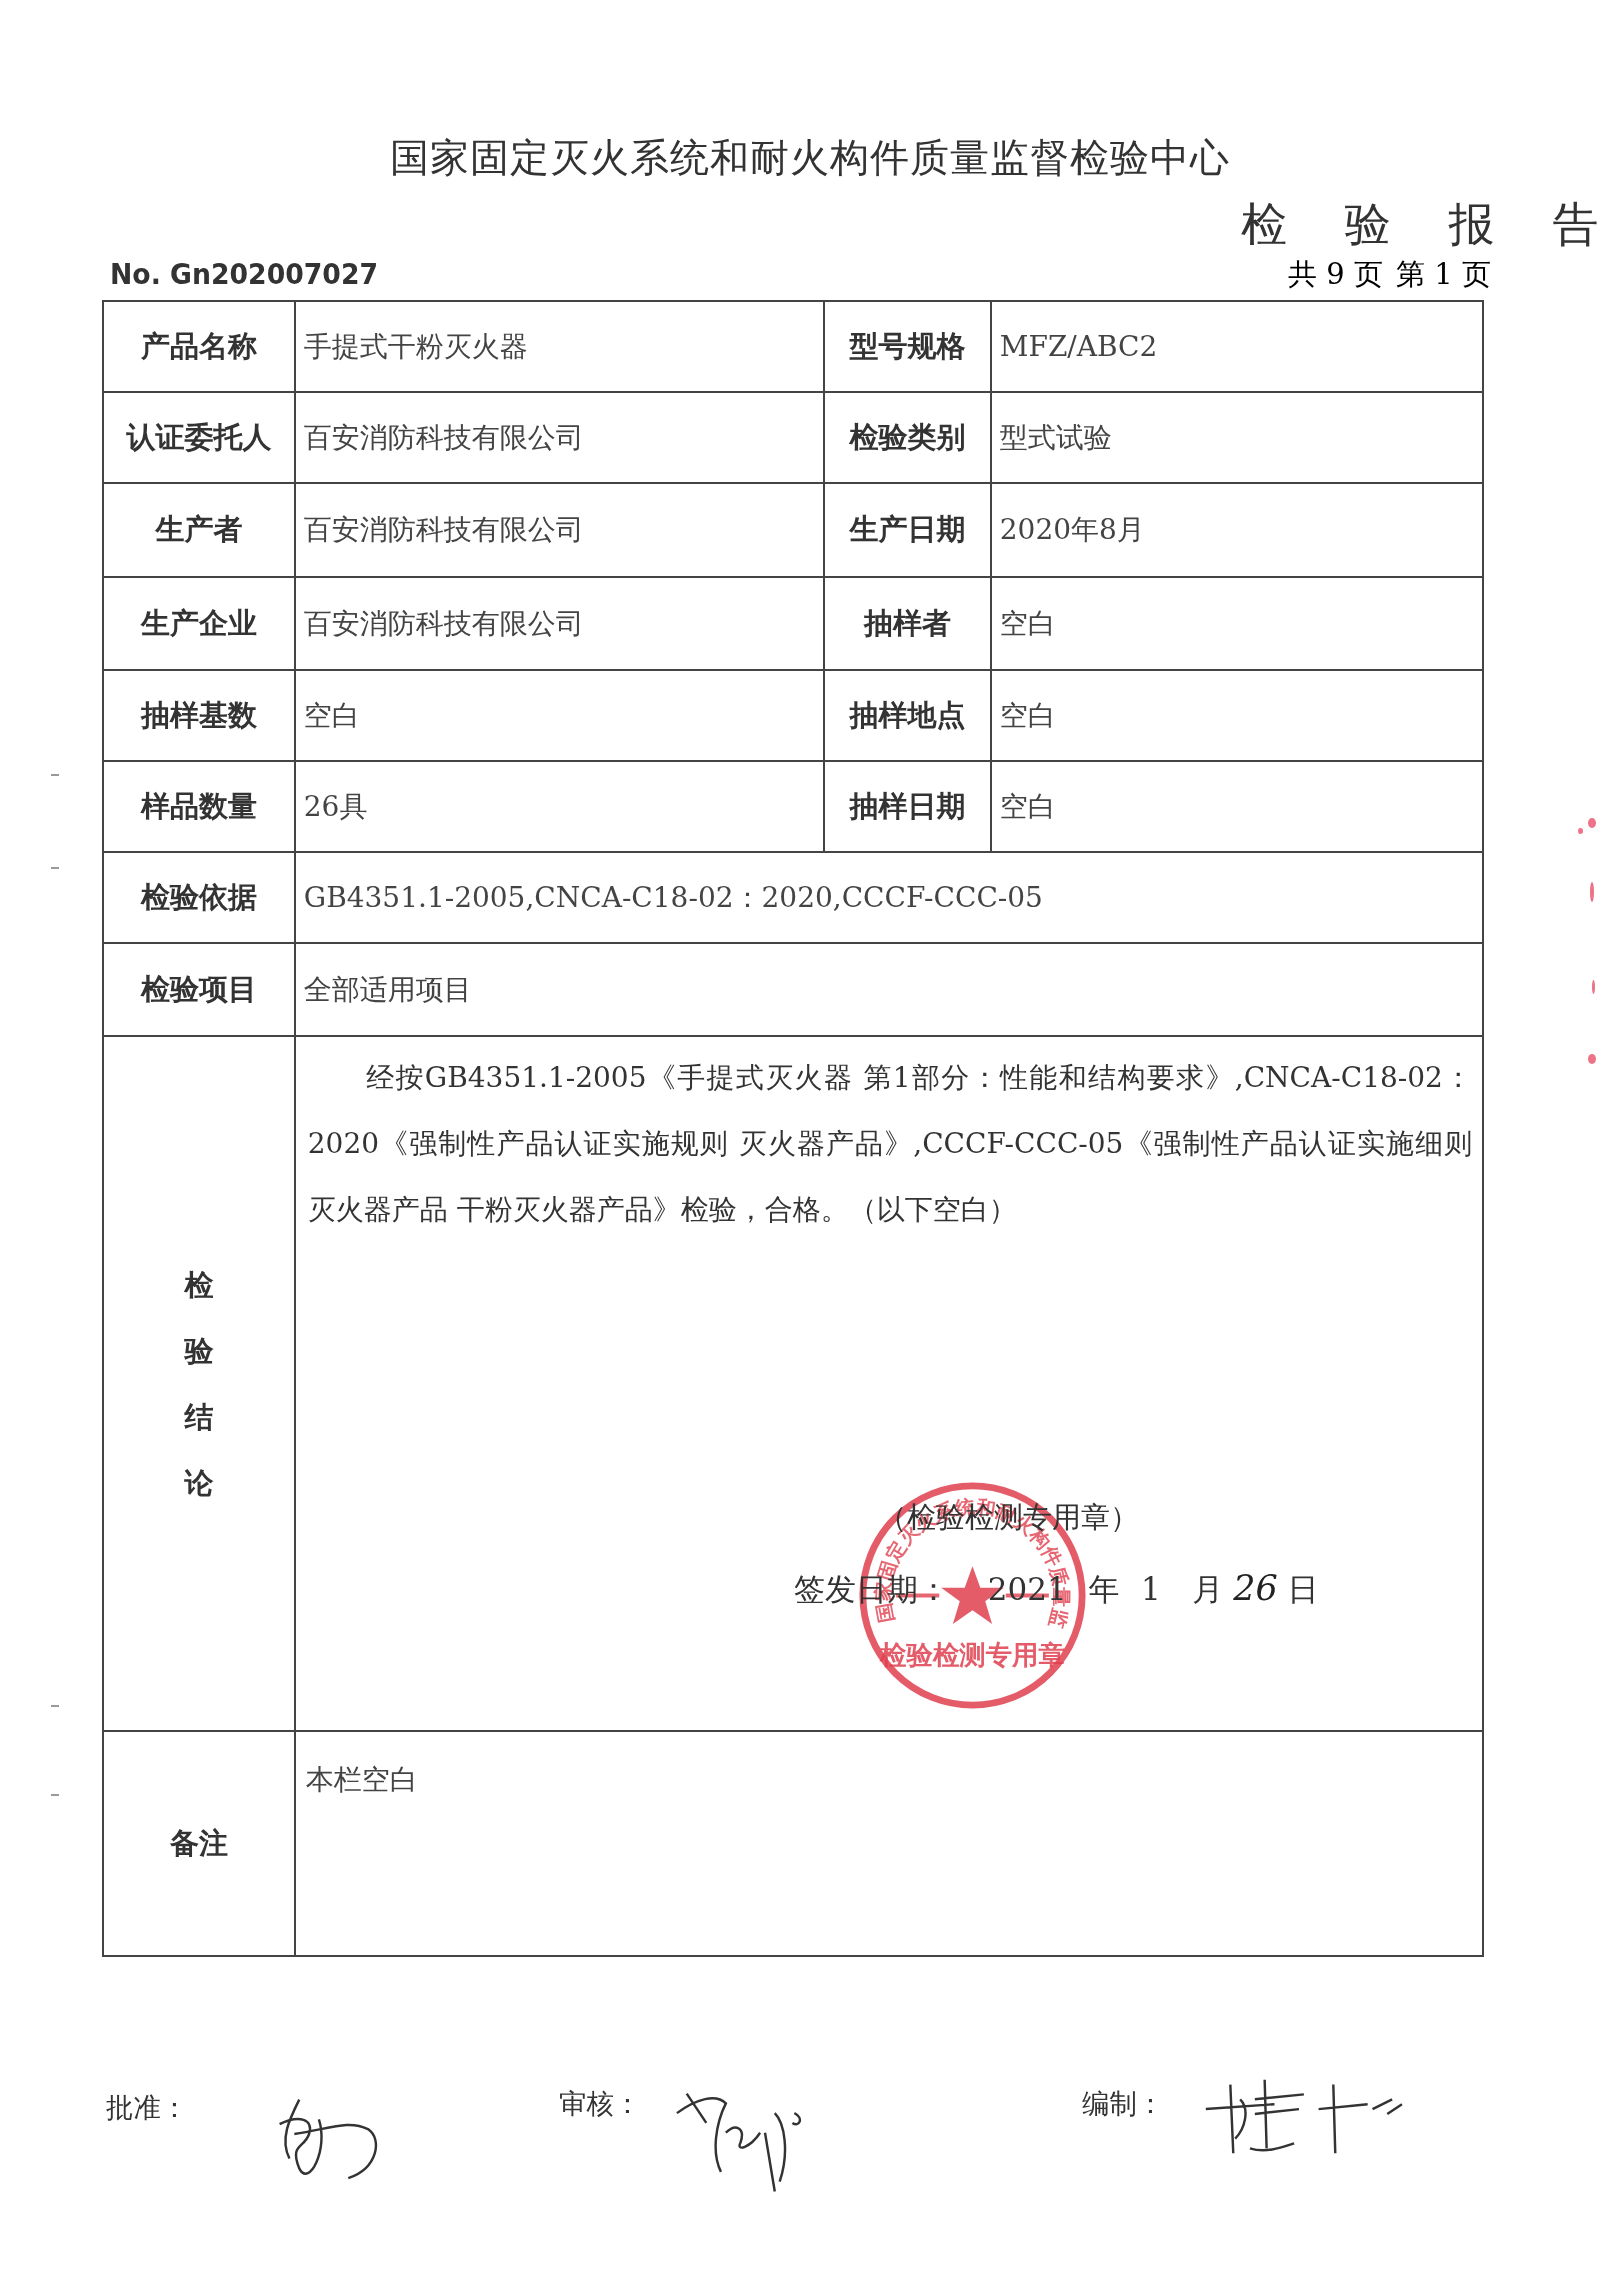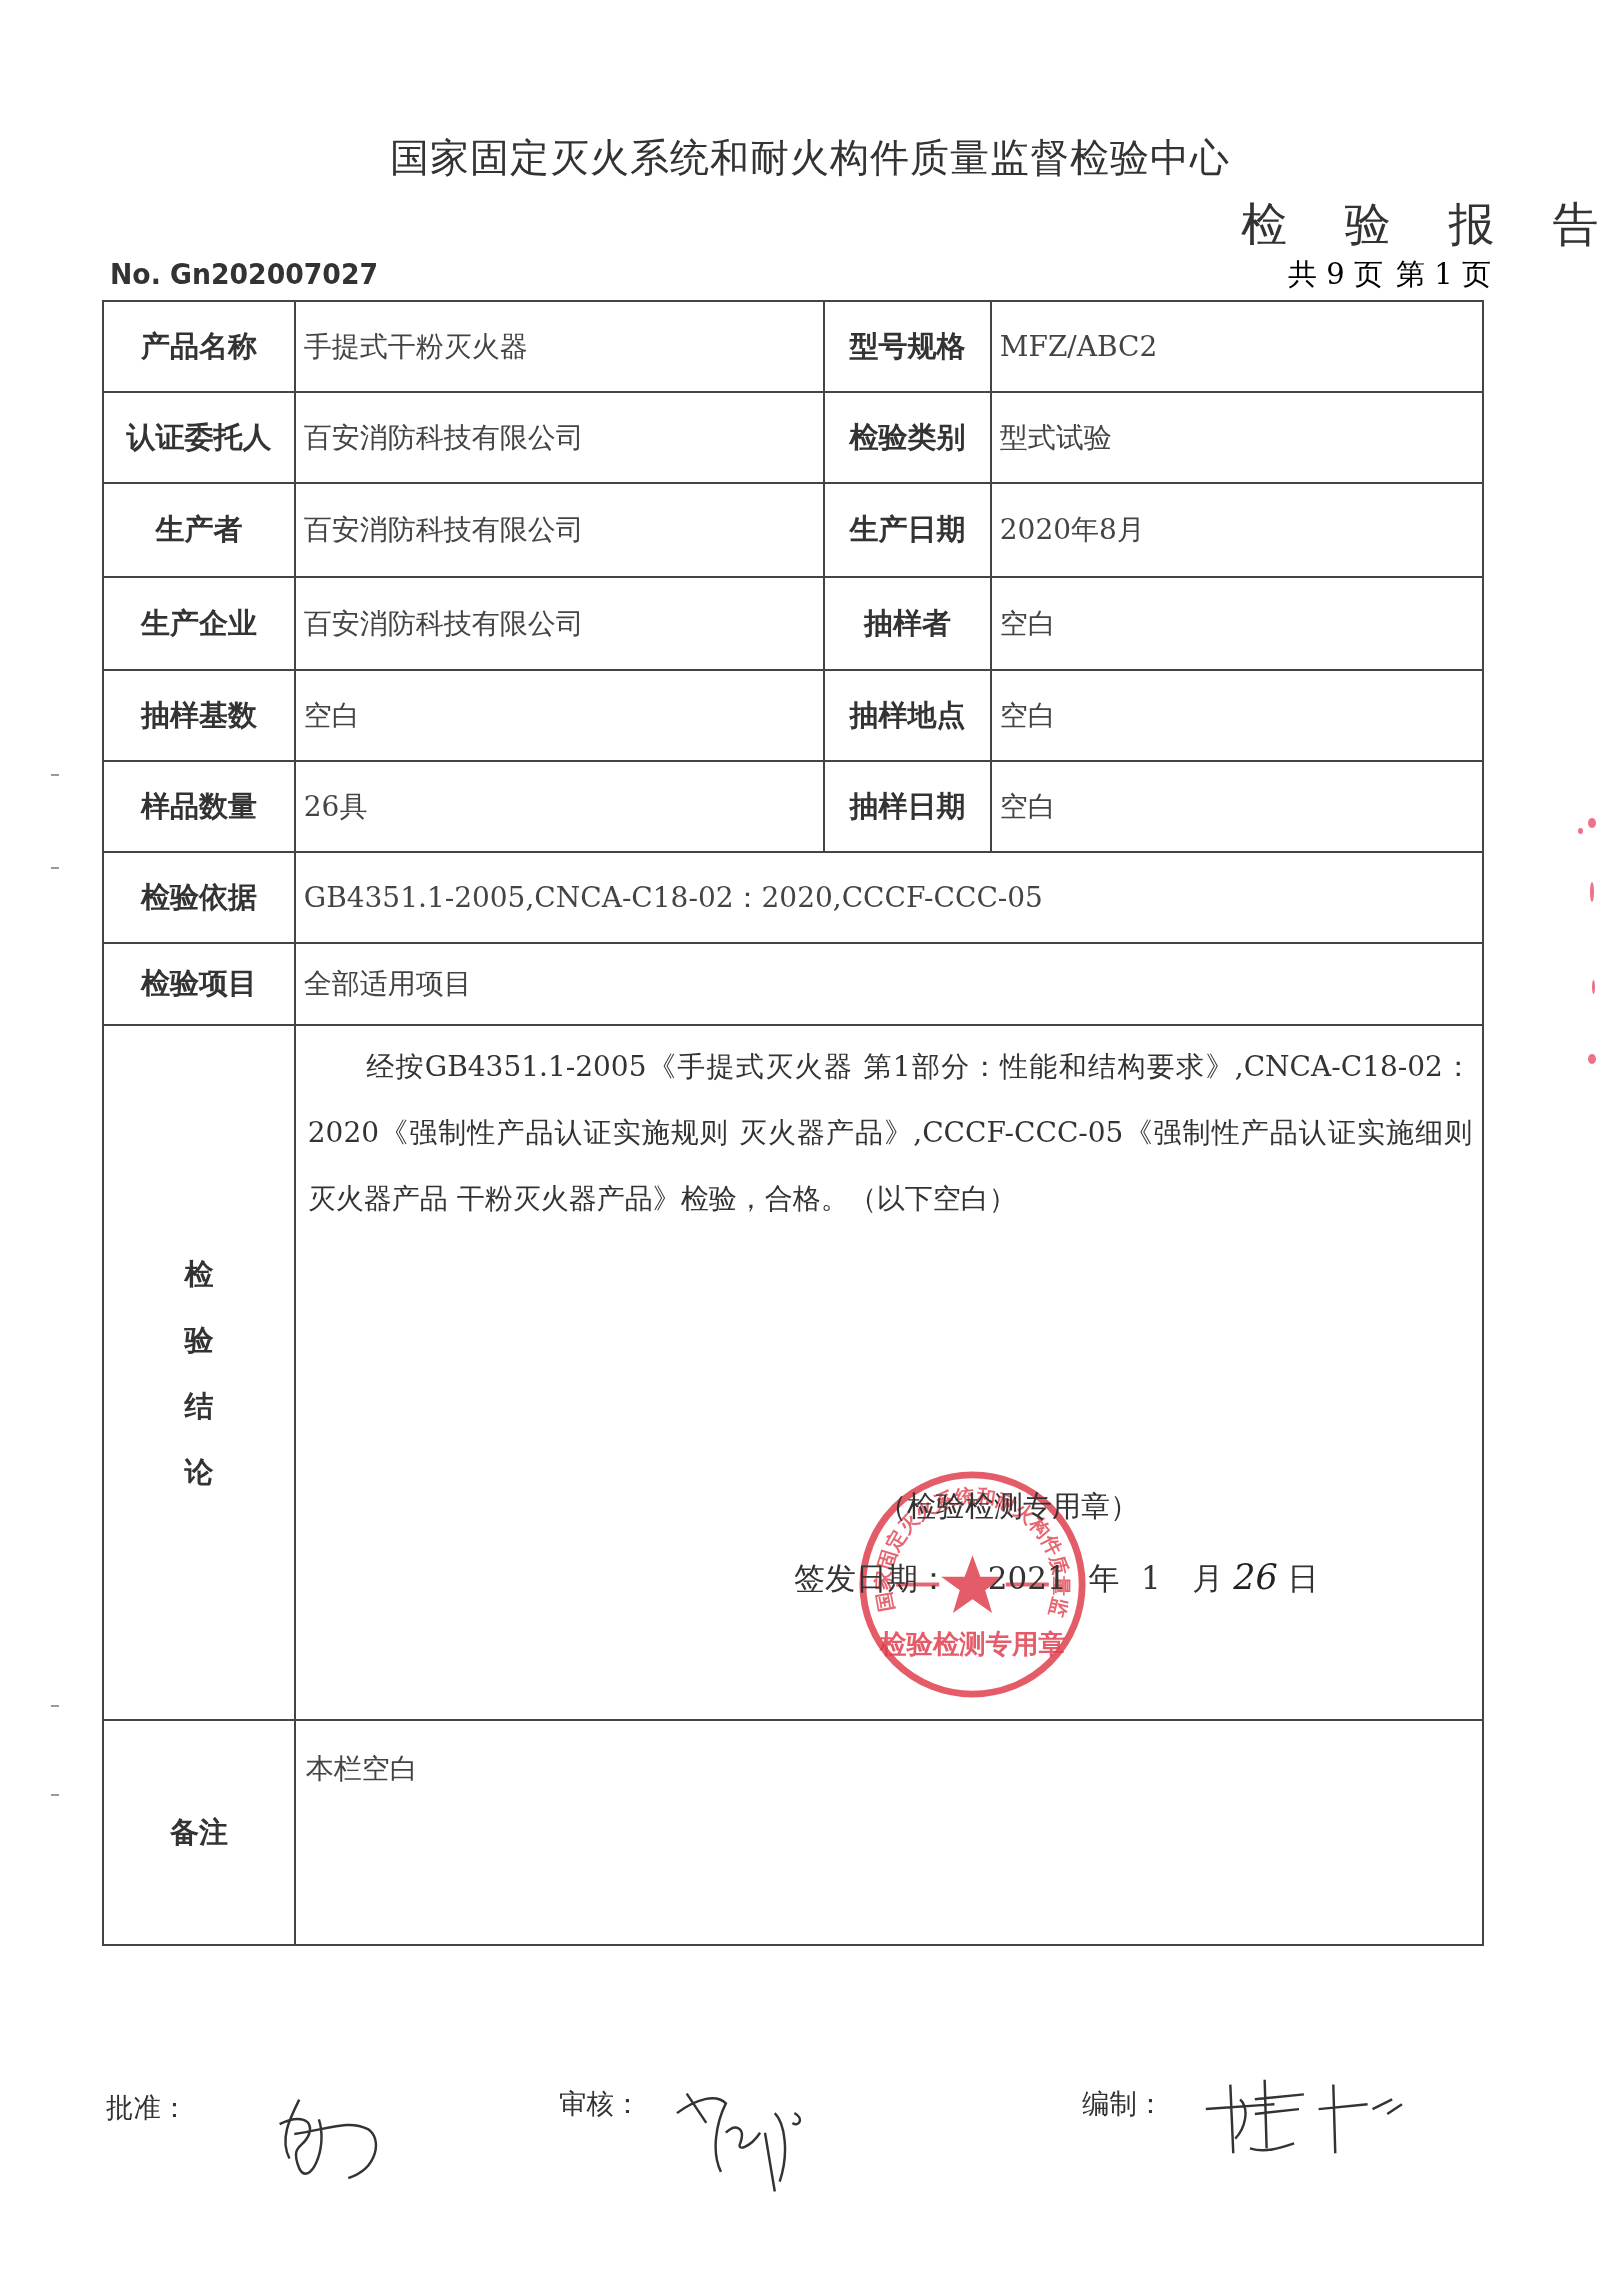--- a/index.html
+++ b/index.html
@@ -91,21 +91,21 @@
   <tr class="r">
     <td class="lbl">样品数量</td>
     <td class="val">26具</td>
     <td class="lbl">抽样日期</td>
     <td class="val">空白</td>
   </tr>
   <tr class="r">
     <td class="lbl">检验依据</td>
     <td class="val" colspan="3">GB4351.1-2005,CNCA-C18-02：2020,CCCF-CCC-05</td>
   </tr>
-  <tr class="r" style="height:82px">
+  <tr class="r" style="height:93px">
     <td class="lbl">检验项目</td>
     <td class="val" colspan="3">全部适用项目</td>
   </tr>
   <tr style="height:695px">
     <td class="vert-lbl">
       <div>检</div>
       <div>验</div>
       <div>结</div>
       <div>论</div>
     </td>

